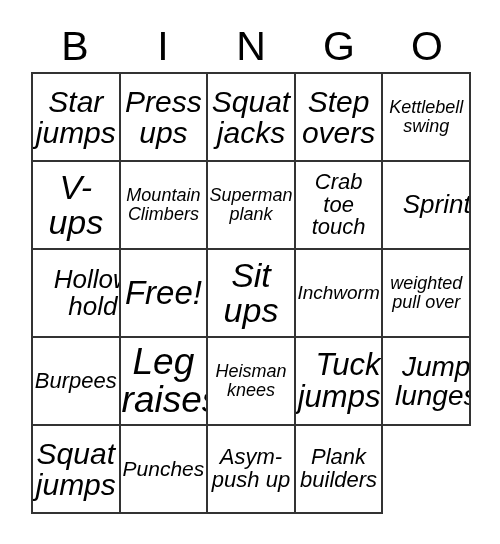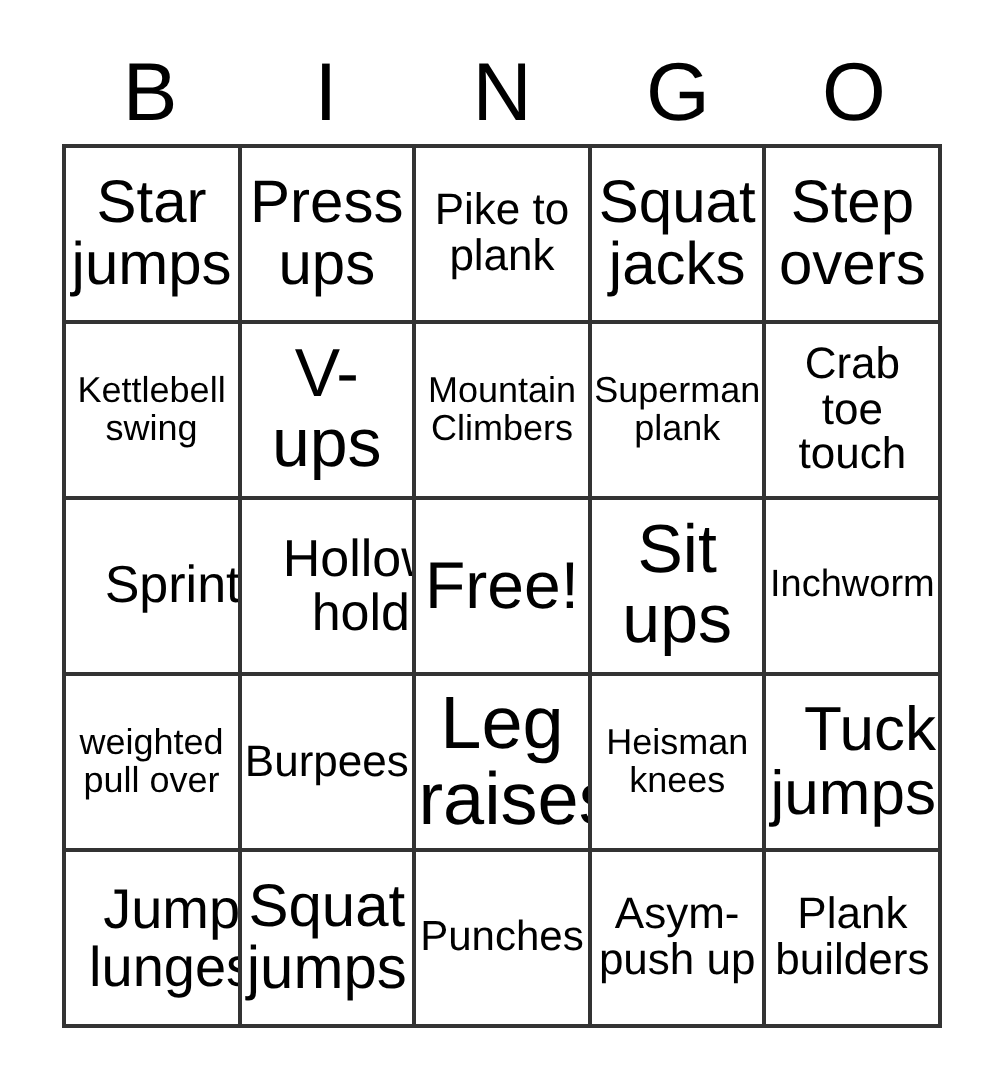--- a/index.html
+++ b/index.html
@@ -72,20 +72,21 @@
     padding: 0 1px;
   }
 
   .cell-text {
     display: block;
     width: 100%;
     text-align: center;
     line-height: 1.04;
     word-break: normal;
     hyphens: none;
+    font-style: italic;
   }
 
   
   .fs-xxl { font-size: 34px; }
   .fs-xl  { font-size: 30px; }
   .fs-lg  { font-size: 26px; padding-left: 34px; }
   .fs-md  { font-size: 22px; }
   .fs-sm  { font-size: 18px; }
   .fs-xs  { font-size: 19px; }
 
@@ -103,23 +104,20 @@
       <div class="header-letter">G</div>
       <div class="header-letter">O</div>
     </div>
 
   <div id="bingo-grid">
       <div class="bingo-cell">
         <span class="cell-text fs-xl">Star jumps</span>
       </div>
       <div class="bingo-cell">
         <span class="cell-text fs-xl">Press ups</span>
-      </div>
-      <div class="bingo-cell">
-        <span class="cell-text fs-md">Pike to plank</span>
       </div>
       <div class="bingo-cell">
         <span class="cell-text fs-xl">Squat jacks</span>
       </div>
       <div class="bingo-cell">
         <span class="cell-text fs-xl">Step overs</span>
       </div>
       <div class="bingo-cell">
         <span class="cell-text fs-sm">Kettlebell swing</span>
       </div>

